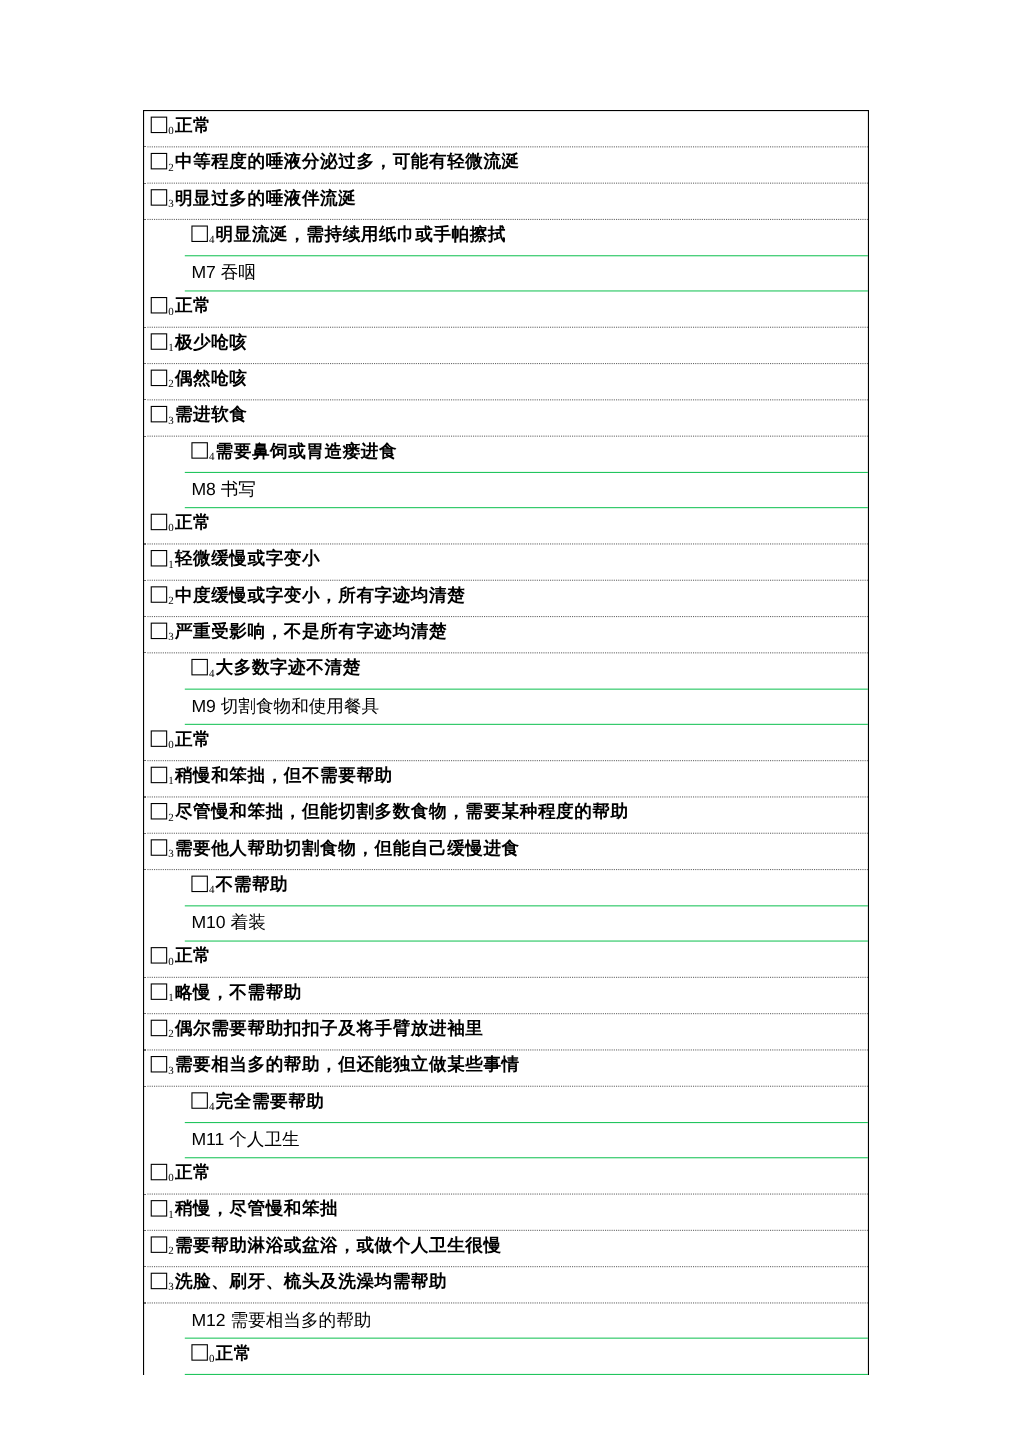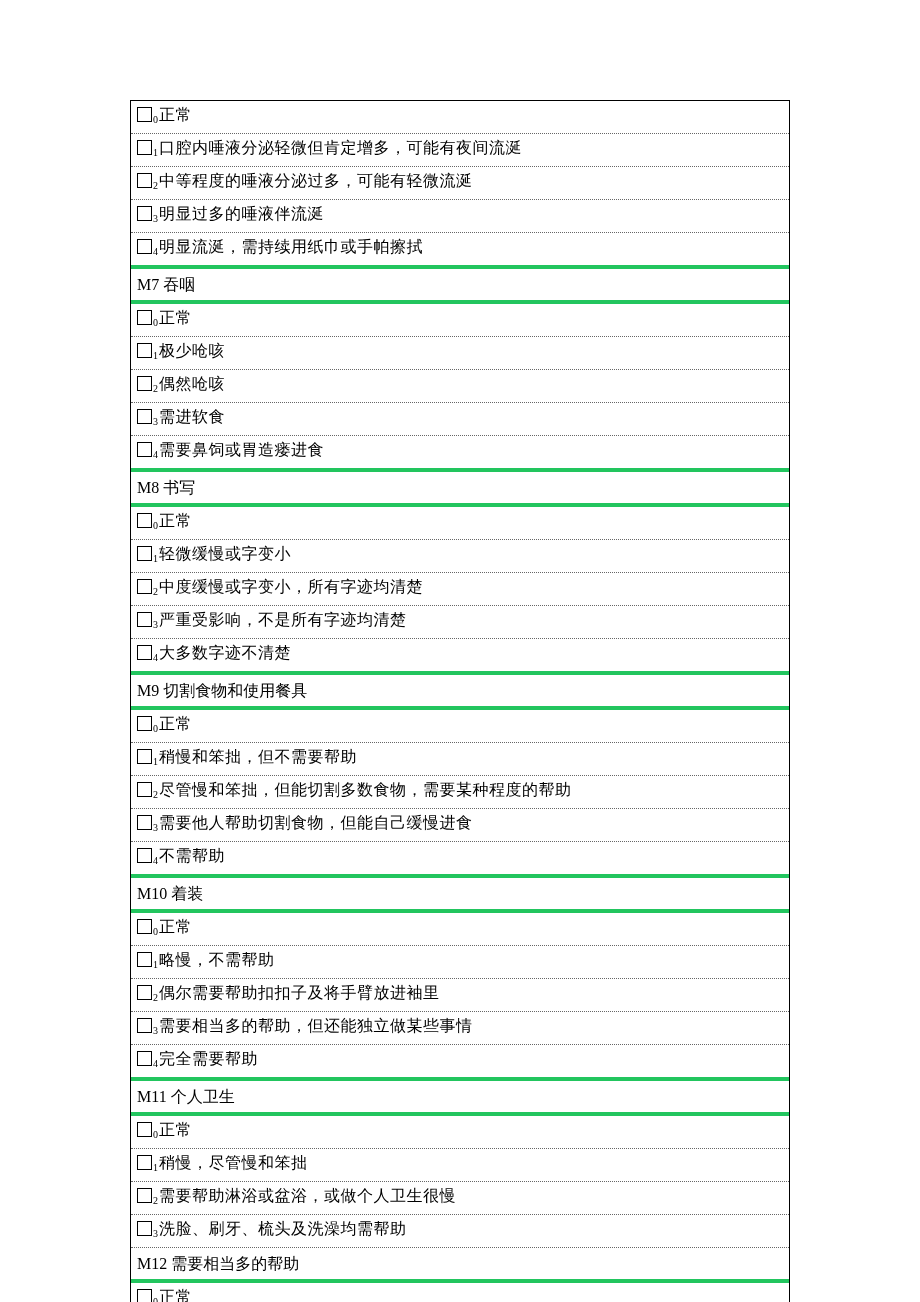--- a/index.html
+++ b/index.html
@@ -17,50 +17,51 @@
     margin: 100px 0 0 130px;
     border: 1px solid #000;
     border-bottom: none;
   }
   .row {
     border-bottom: 1px dotted #666;
     padding: 4px 6px 3px 6px;
     line-height: 20px;
   }
   .solid {
-    border-bottom: 4px solid #22c55e;
+    border-bottom: 1px solid #22c55e;
+    margin-left: 37px;
   }
   .heading {
-    font-family: Liberation Serif, serif;
+    font-family: Liberation Sans, sans-serif;
     padding: 6px 6px 5px 6px;
   }
   .checkbox {
     display: inline-block;
     width: 15px;
     height: 15px;
     border: 1.3px solid #000;
     box-sizing: border-box;
     vertical-align: -2px;
     margin-right: 1px;
   }
   .sub {
     font-size: 10px;
     vertical-align: -3px;
     margin-right: 1px;
   }
   .opt-text {
     letter-spacing: 0.5px;
+    font-weight: bold;
   }
 </style>
 </head>
 <body>
 
 <div class="sheet" id="sheet">
     <div class="row"><span class="checkbox"></span><span class="sub">0</span><span class="opt-text">正常</span></div>
-    <div class="row"><span class="checkbox"></span><span class="sub">1</span><span class="opt-text">口腔内唾液分泌轻微但肯定增多，可能有夜间流涎</span></div>
     <div class="row"><span class="checkbox"></span><span class="sub">2</span><span class="opt-text">中等程度的唾液分泌过多，可能有轻微流涎</span></div>
     <div class="row"><span class="checkbox"></span><span class="sub">3</span><span class="opt-text">明显过多的唾液伴流涎</span></div>
     <div class="row solid"><span class="checkbox"></span><span class="sub">4</span><span class="opt-text">明显流涎，需持续用纸巾或手帕擦拭</span></div>
     <div class="row heading solid"><span>M7</span>  <span>吞咽</span></div>
     <div class="row"><span class="checkbox"></span><span class="sub">0</span><span class="opt-text">正常</span></div>
     <div class="row"><span class="checkbox"></span><span class="sub">1</span><span class="opt-text">极少呛咳</span></div>
     <div class="row"><span class="checkbox"></span><span class="sub">2</span><span class="opt-text">偶然呛咳</span></div>
     <div class="row"><span class="checkbox"></span><span class="sub">3</span><span class="opt-text">需进软食</span></div>
     <div class="row solid"><span class="checkbox"></span><span class="sub">4</span><span class="opt-text">需要鼻饲或胃造瘘进食</span></div>
     <div class="row heading solid"><span>M8</span>  <span>书写</span></div>

